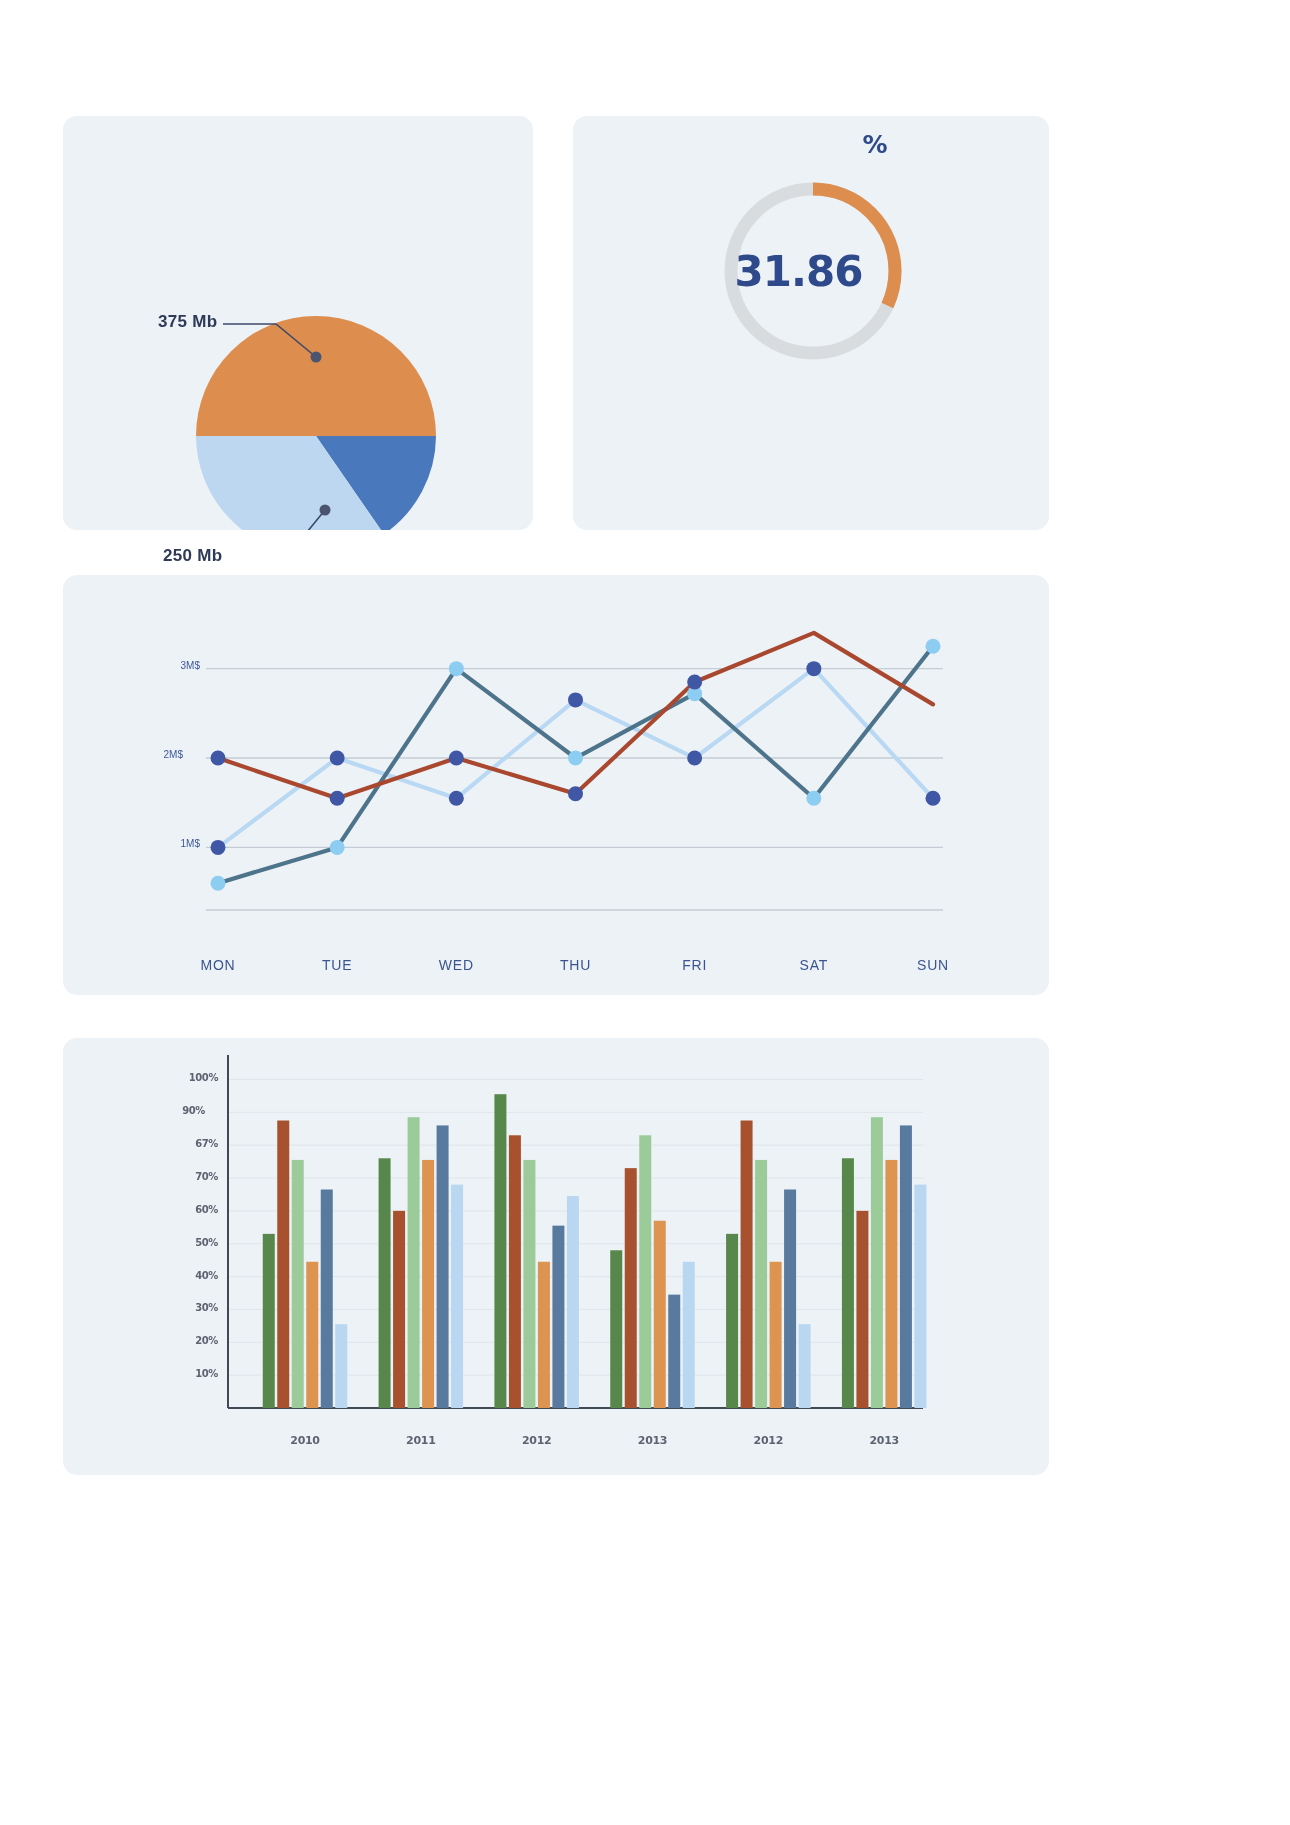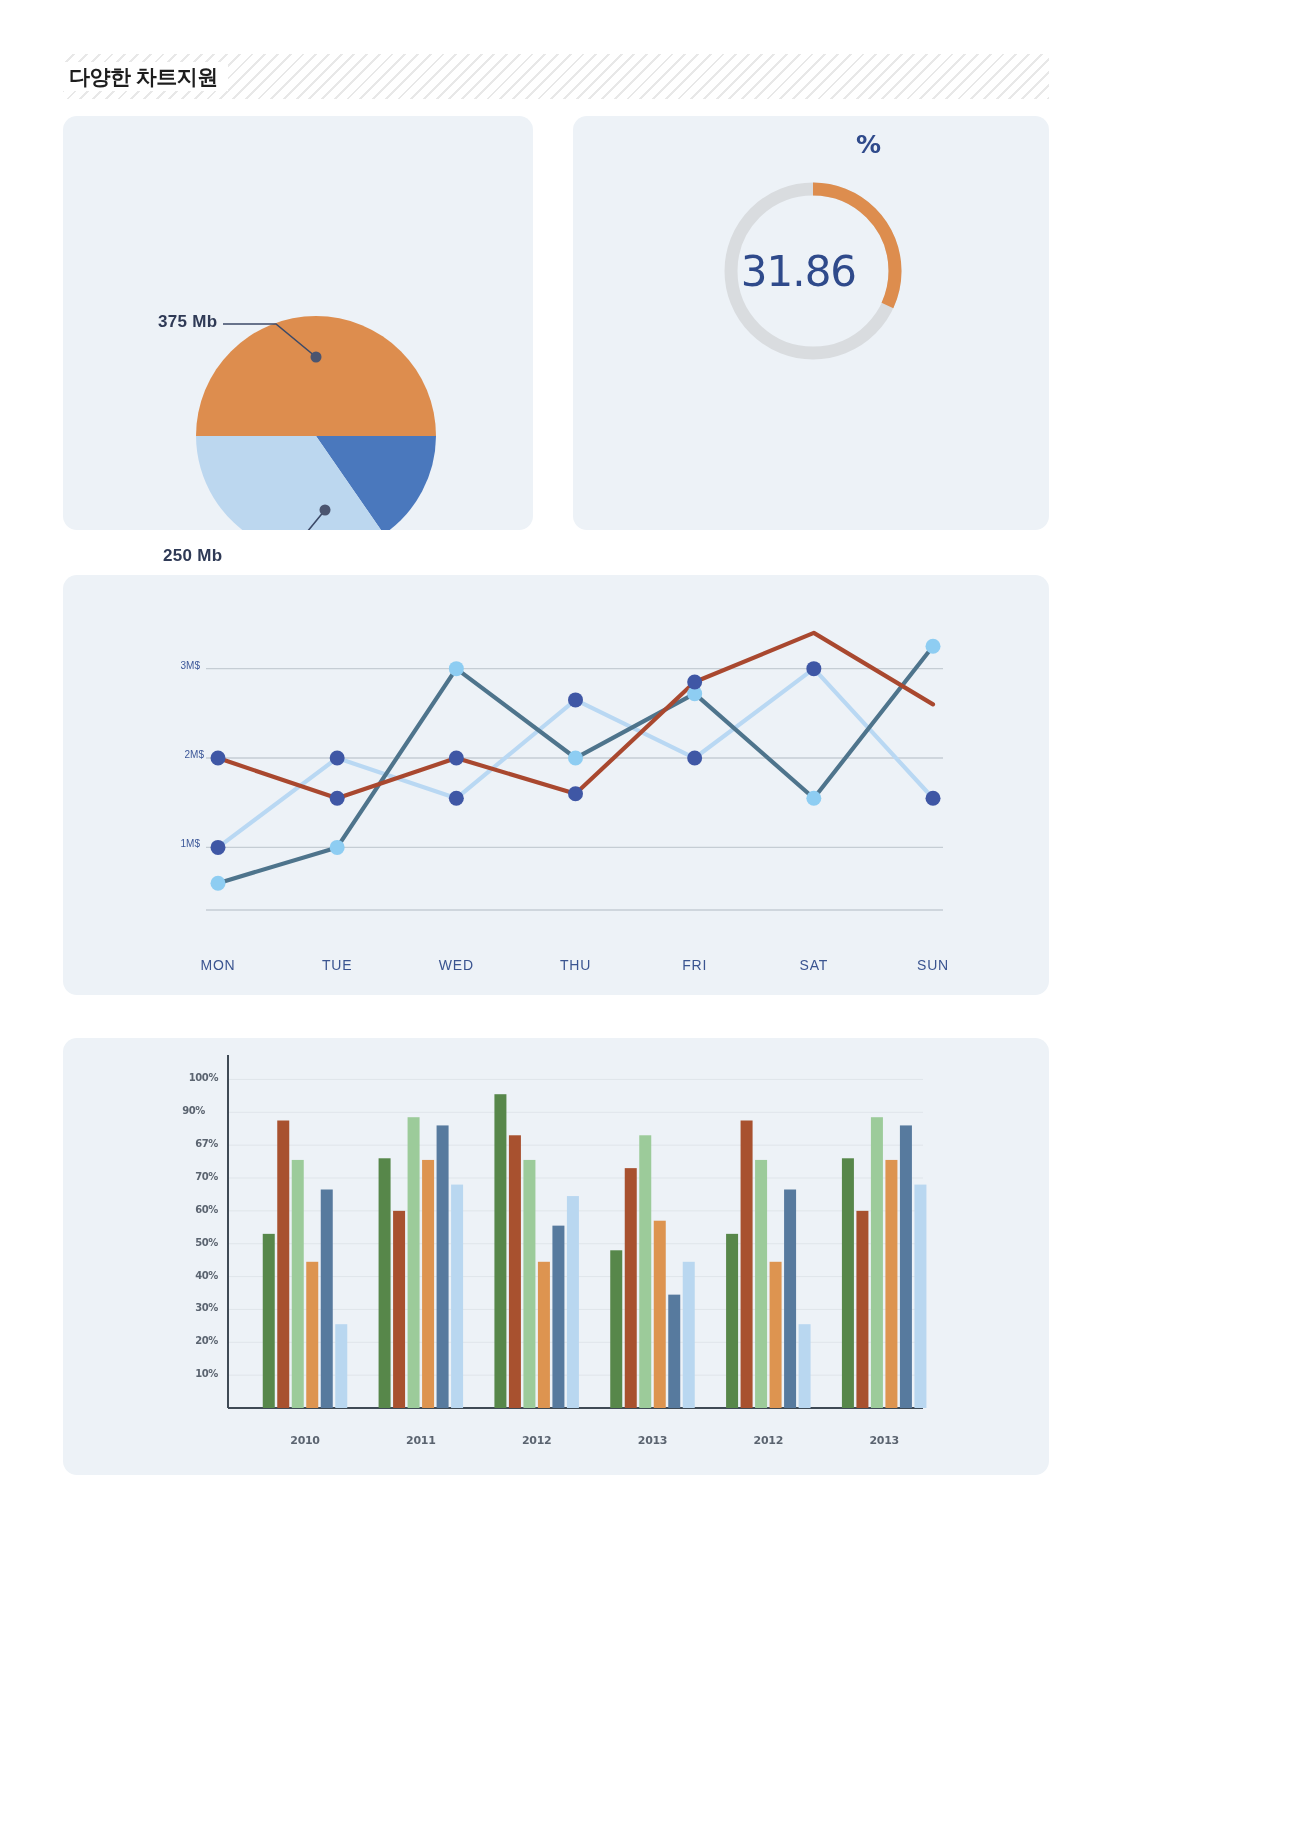--- a/index.html
+++ b/index.html
@@ -63,21 +63,21 @@
   
   .donut-pct {
     position: absolute;
     left: 0; top: 0; width: 100%; height: 100%;
     display: flex; align-items: center; justify-content: center;
     pointer-events: none;
   }
   .donut-pct .big {
     font-family: "DejaVu Sans", sans-serif;
     font-size: 42px;
-    font-weight: normal;
+    font-weight: bold;
     color: #2f4a8b;
     letter-spacing: -1px;
   }
   .donut-pct .sym {
     font-family: "DejaVu Sans", sans-serif;
     font-size: 25px;
     font-weight: bold;
     color: #2f4a8b;
     align-self: flex-start;
     margin-top: 14px;
@@ -136,23 +136,20 @@
     letter-spacing: -0.3px;
     margin-top: 12px;
   }
   svg { display: block; }
 </style>
 </head>
 <body>
 
 <div class="page">
 
-  <div class="header-band">
-    <div class="header-title">다양한 차트지원</div>
-  </div>
 
   <div class="card" id="card-pie">
     <div class="pie-wrap">
       <svg width="470" height="414" viewBox="0 0 470 414">
 
         <path d="M 133 320 A 120 120 0 0 1 373 320 Z" fill="#dd8d4e"></path>
 
         <path d="M 253 320 L 373 320 A 120 120 0 0 1 320.9 418.2 Z" fill="#4a78bd"></path>
 
         <path d="M 253 320 L 320.9 418.2 A 120 120 0 0 1 133 320 Z" fill="#bcd7ef"></path>
@@ -205,21 +202,21 @@
         <circle cx="750.8333333333334" cy="223.25757575757575" r="7.5" fill="#8ecdf2"></circle>
         <circle cx="870" cy="71.28787878787881" r="7.5" fill="#8ecdf2"></circle>
         <circle cx="155" cy="183.03030303030303" r="7.5" fill="#3f57a5"></circle>
         <circle cx="274.16666666666663" cy="223.25757575757575" r="7.5" fill="#3f57a5"></circle>
         <circle cx="393.3333333333333" cy="183.03030303030303" r="7.5" fill="#3f57a5"></circle>
         <circle cx="512.5" cy="218.7878787878788" r="7.5" fill="#3f57a5"></circle>
         <circle cx="631.6666666666666" cy="107.04545454545456" r="7.5" fill="#3f57a5"></circle>
       </svg>
     <div id="line-ylabels">
         <div class="lc-ylabel" style="left: 87px; top: 263.424px;">1M$</div>
-        <div class="lc-ylabel" style="left: 91px; top: 174.03px;">2M$</div>
+        <div class="lc-ylabel" style="left: 70px; top: 174.03px;">2M$</div>
         <div class="lc-ylabel" style="left: 87px; top: 84.6364px;">3M$</div>
       </div>
     <div id="line-xlabels">
         <div class="lc-xlabel" style="left: 115px; top: 382px;">MON</div>
         <div class="lc-xlabel" style="left: 234.167px; top: 382px;">TUE</div>
         <div class="lc-xlabel" style="left: 353.333px; top: 382px;">WED</div>
         <div class="lc-xlabel" style="left: 472.5px; top: 382px;">THU</div>
         <div class="lc-xlabel" style="left: 591.667px; top: 382px;">FRI</div>
         <div class="lc-xlabel" style="left: 710.833px; top: 382px;">SAT</div>
         <div class="lc-xlabel" style="left: 830px; top: 382px;">SUN</div>

